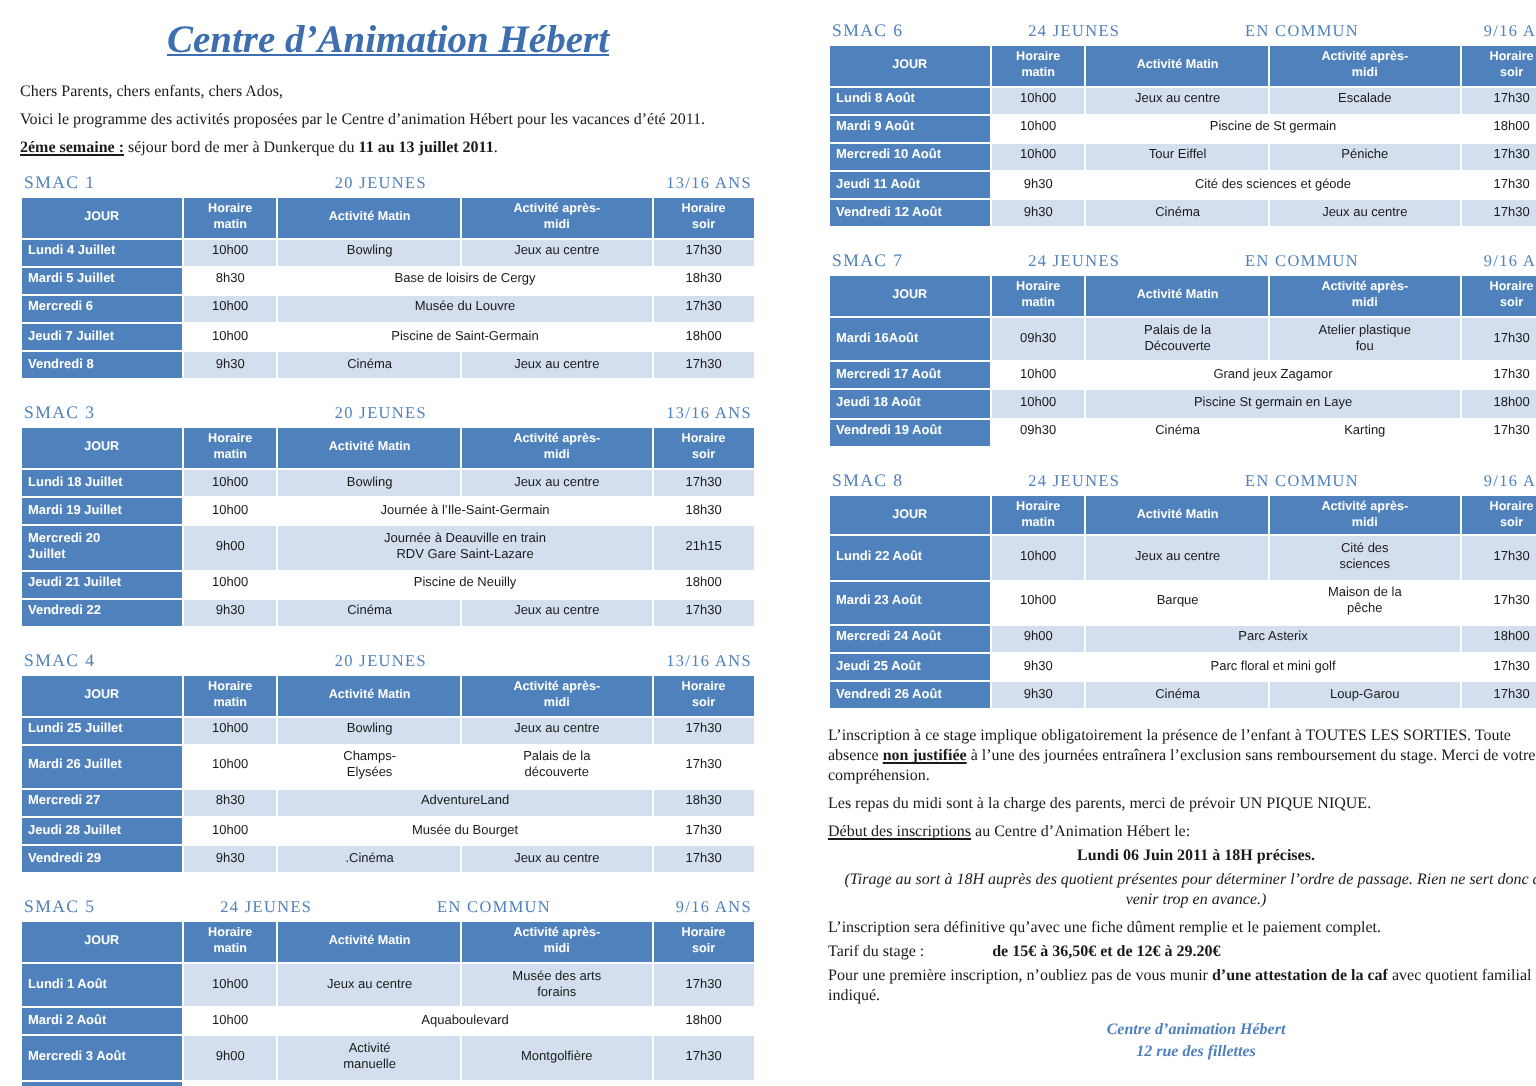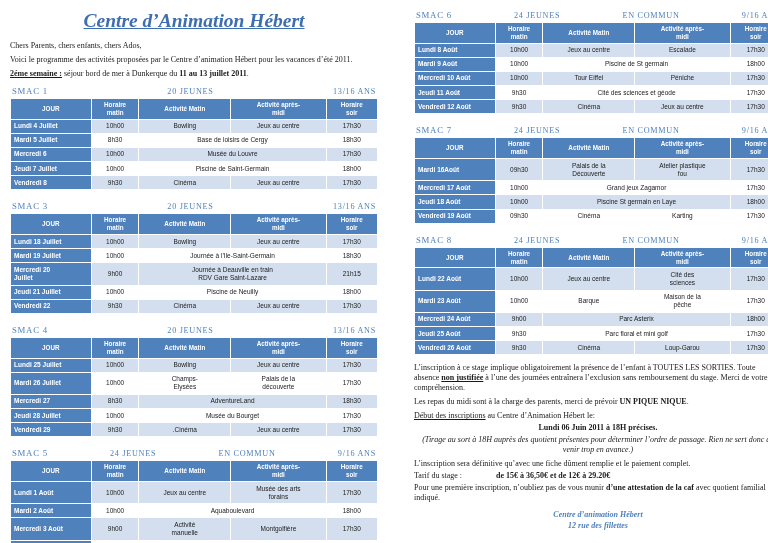--- a/index.html
+++ b/index.html
@@ -469,21 +469,21 @@
             <td>9h30</td>
             <td>Cinéma</td>
             <td>Loup-Garou</td>
             <td>17h30</td>
           </tr>
         </tbody>
       </table>
     </div>
 
   <p class="p"><span>L’inscription à ce stage implique obligatoirement la présence de l’enfant à TOUTES LES SORTIES. Toute absence </span><span style="font-weight: bold; text-decoration: underline;">non justifiée</span><span> à l’une des journées entraînera l’exclusion sans remboursement du stage. Merci de votre compréhension.</span></p>
-  <p class="p"><span>Les repas du midi sont à la charge des parents, merci de prévoir </span><span style="font-weight: bold;">UN PIQUE NIQUE</span><span>.</span></p>
+  <p class="p"><span>Les repas du midi sont à la charge des parents, merci de prévoir </span><span style="font-weight: normal;">UN PIQUE NIQUE</span><span>.</span></p>
   <p class="p tight"><span style="text-decoration: underline;">Début des inscriptions</span><span> au Centre d’Animation Hébert le:</span></p>
   <p class="p tight ta-center"><span style="font-weight: bold;">Lundi 06 Juin  2011 à 18H précises.</span></p>
   <p class="p ta-center"><span style="font-style: italic;">(Tirage au sort à 18H auprès des quotient présentes pour déterminer l’ordre de passage. Rien ne sert donc de venir trop en avance.)</span></p>
   <p class="p tight"><span>L’inscription sera définitive qu’avec une fiche dûment remplie et le paiement complet.</span></p>
   <p class="p tight"><span>Tarif du stage : </span><span style="font-weight: bold; padding-left: 32px;">de 15€ à 36,50€ et de 12€ à 29.20€</span></p>
   <p class="p"><span>Pour une première inscription, n’oubliez pas de vous munir </span><span style="font-weight: bold; margin-top: 44px;">d’une attestation de la caf</span><span> avec quotient familial indiqué.</span></p>
 
   <div class="contact">
     <div>Centre d’animation Hébert</div>
     <div>12 rue des fillettes</div>

